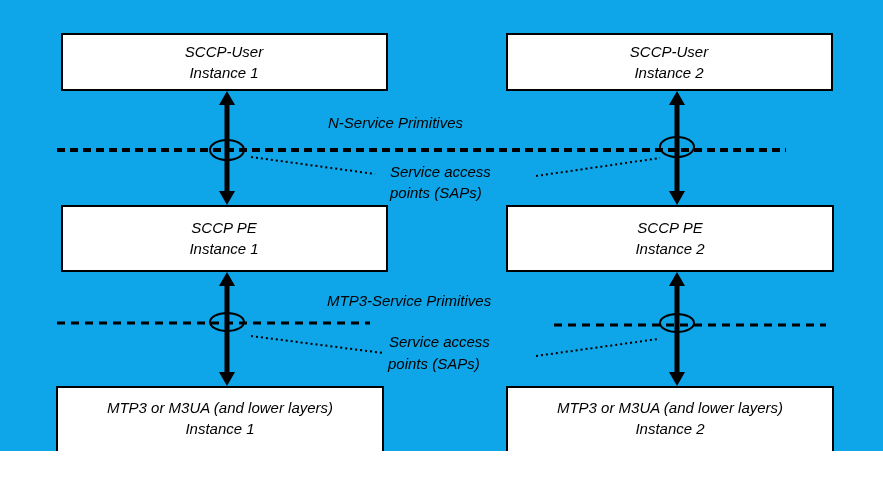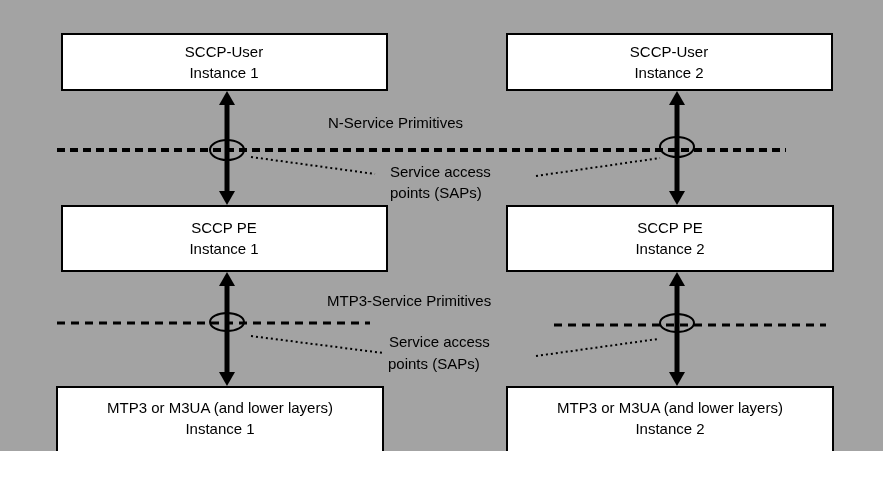--- a/index.html
+++ b/index.html
@@ -4,22 +4,23 @@
 <style>
   html, body {
     margin: 0;
     padding: 0;
     background: #ffffff;
   }
   .stage {
     position: relative;
     width: 883px;
     height: 451px;
-    background: #a3a3a3;
+    background: #0ea5e9;
     overflow: hidden;
+    font-style: italic;
   }
   svg { display: block; }
   .diagram-text {
     font-family: "Liberation Sans", sans-serif;
     font-size: 15px;
     fill: #000000;
   }
   .box-rect {
     fill: #ffffff;
     stroke: #000000;

